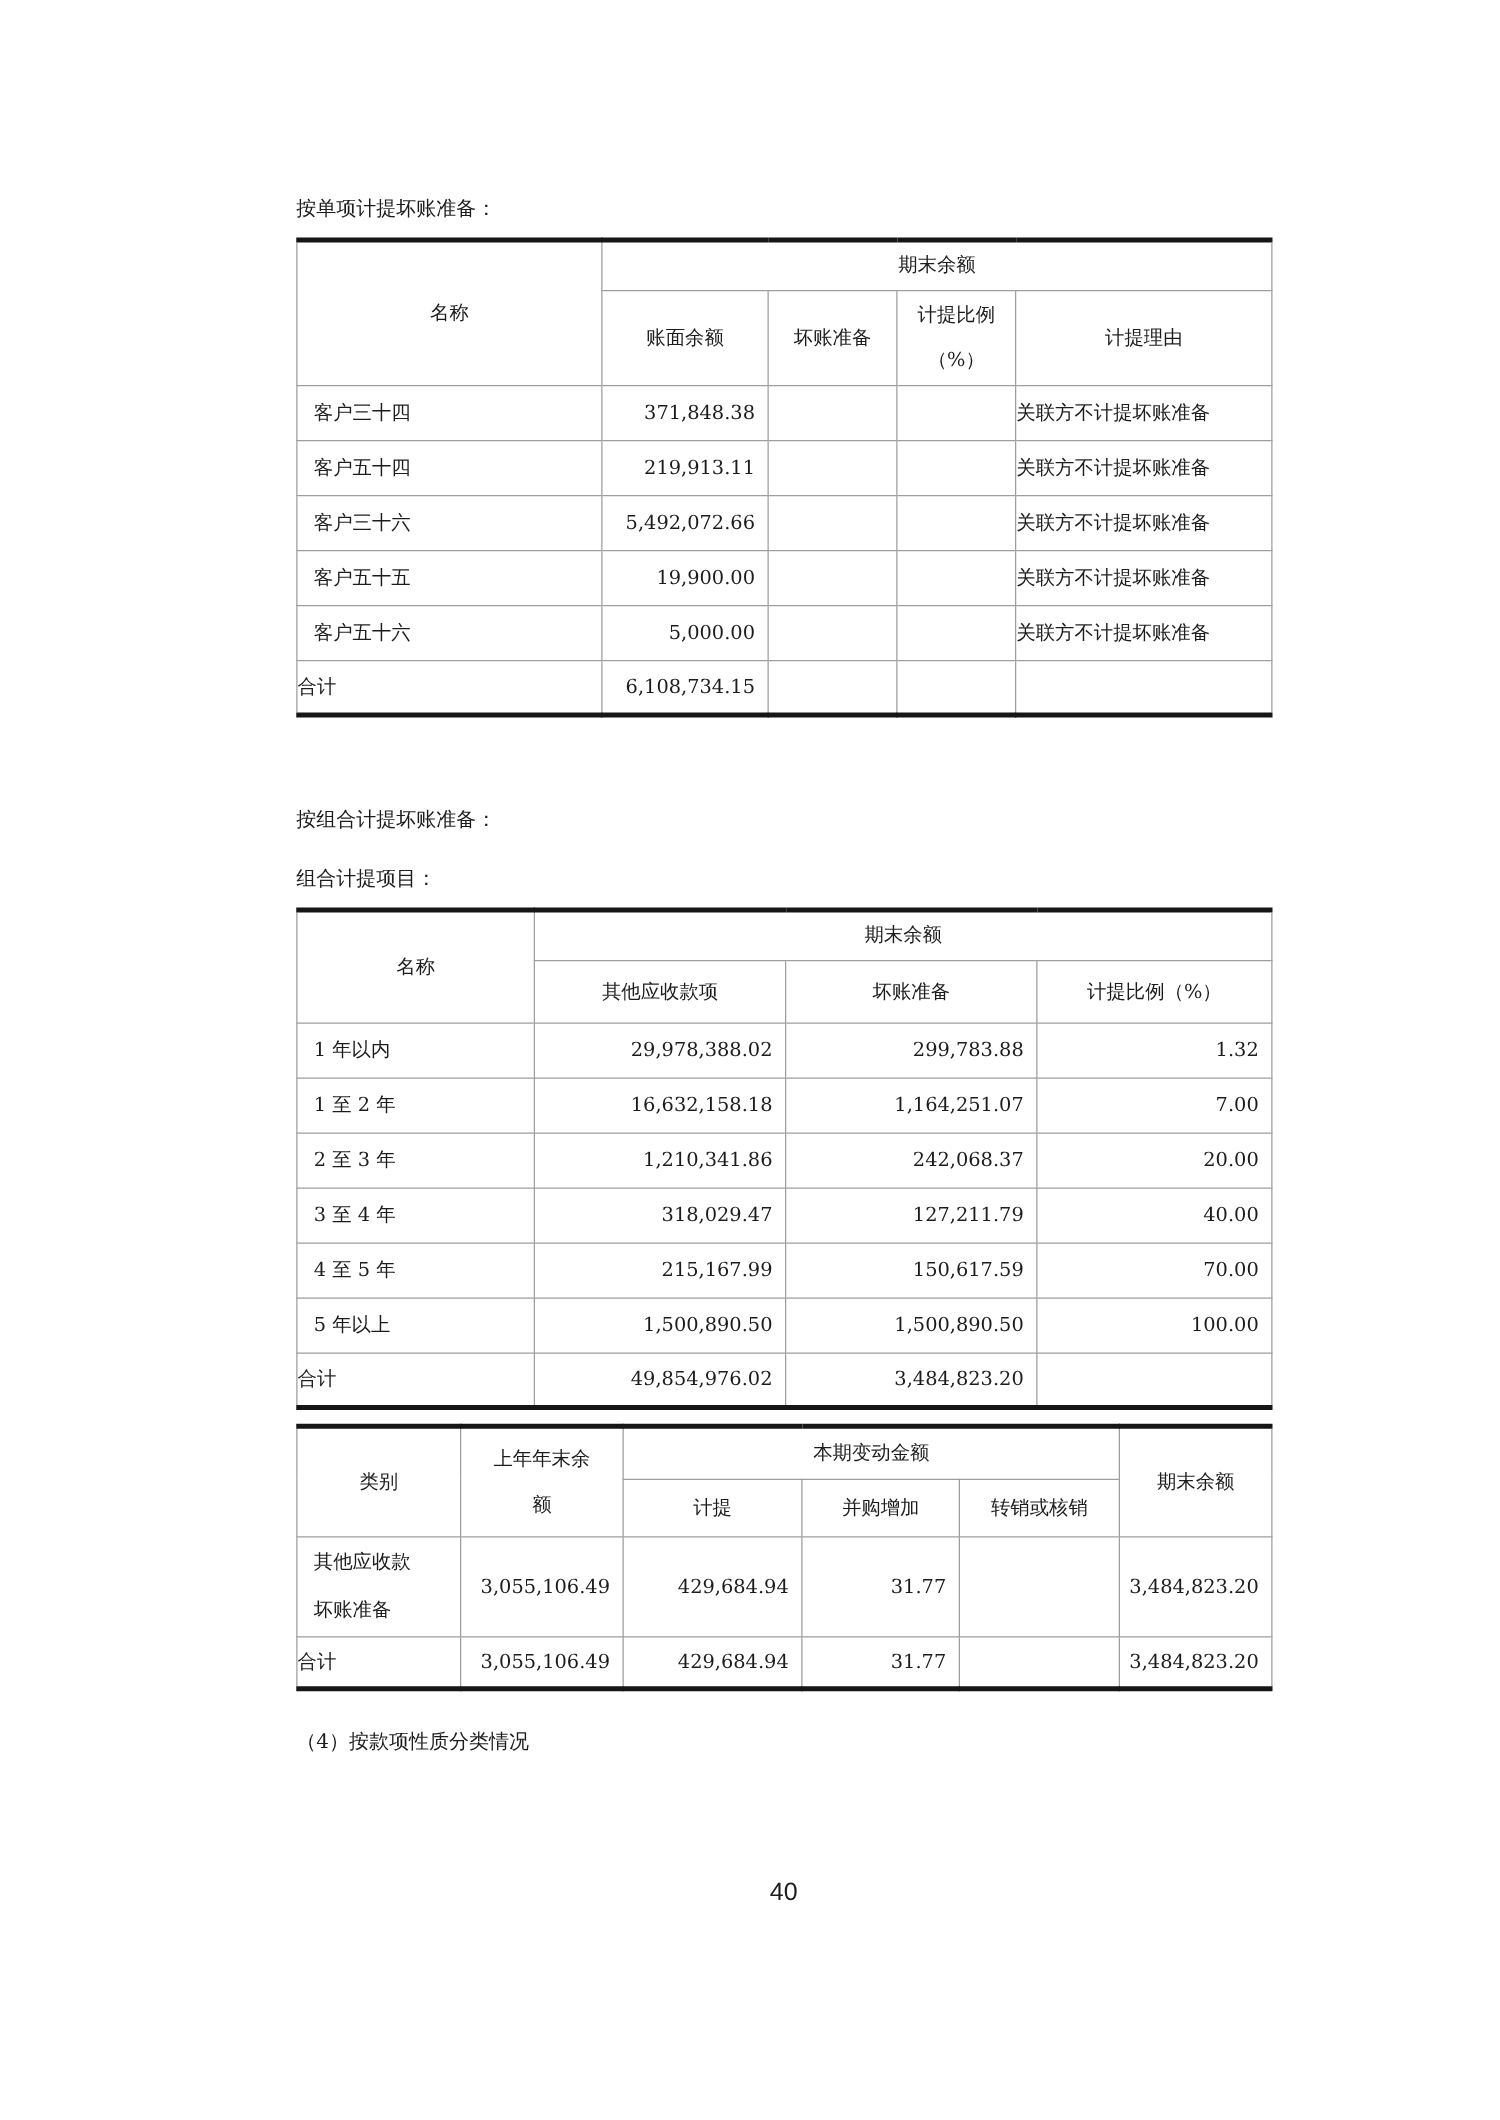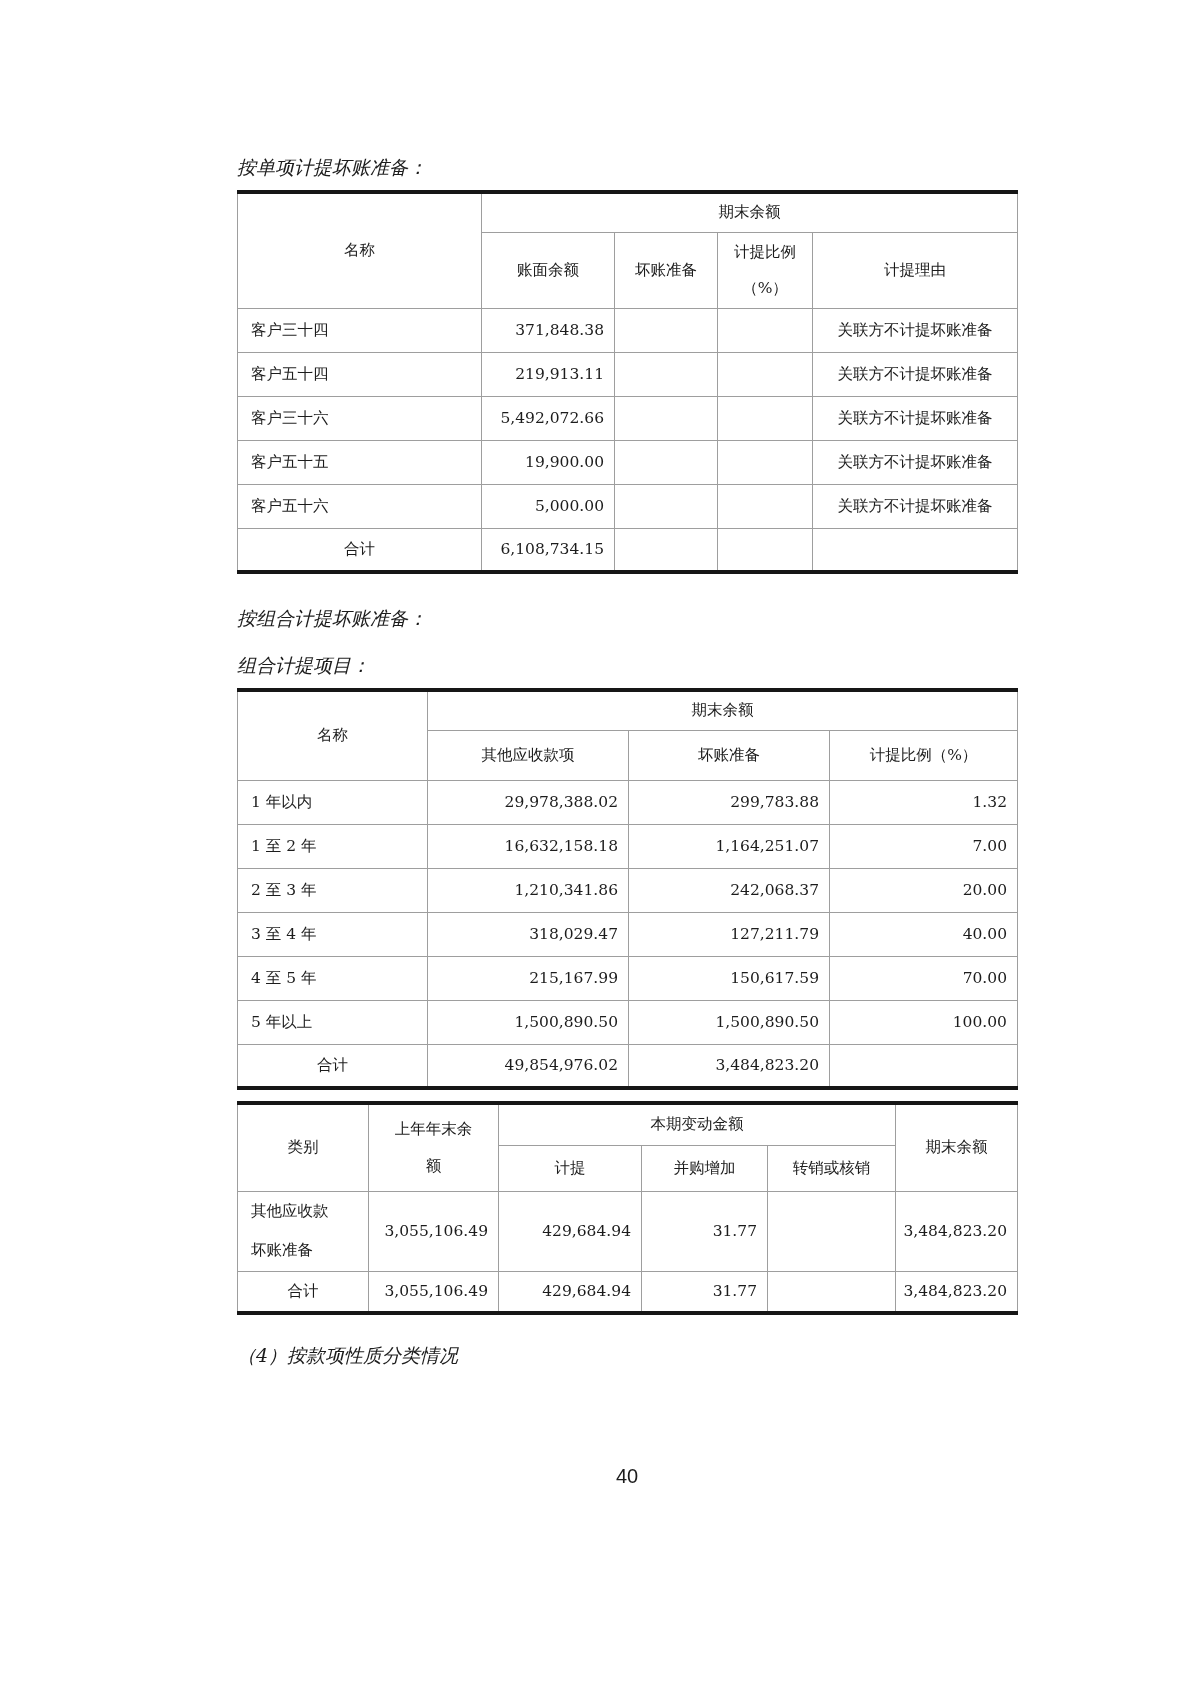--- a/index.html
+++ b/index.html
@@ -3,42 +3,42 @@
 <meta charset="utf-8">
 <style>
   html,body { margin:0; padding:0; }
   body {
     width:1200px; height:1696px; background:#ffffff; overflow:hidden;
     font-family:"DejaVu Serif","Liberation Serif",serif;
     color:#1c1c1c;
   }
   .content { padding:155px 180px 0 237px; }
   .sec-title {
-    font-size:19px; line-height:24px; white-space:nowrap;font-style:italic;
+    font-size:16px; line-height:24px; white-space:nowrap;
   }
   .t1-title { margin:0; }
-  .t2-title { margin-top:32px; }
+  .t2-title { margin-top:70px; }
   .t3-title { margin-top:23px; }
   .t4-title { margin-top:42px; }
   .t5-title { margin-top:28px; }
 
   table.doc-table {
     border-collapse:collapse; table-layout:fixed; width:780px;
     border-top:4px solid #161616; border-bottom:4px solid #161616;
     margin-top:11px;
   }
   .doc-table th, .doc-table td {
     border:1px solid #9e9e9e;
     font-weight:normal; font-size:15.5px; color:#1c1c1c;
     padding:0; vertical-align:middle; text-align:center;
     overflow:hidden;
   }
   .doc-table .num { text-align:right; padding-right:10px; }
   .doc-table .label { text-align:left; padding-left:13px; }
-  .doc-table .ctr { text-align:center; }
+  .doc-table .ctr { text-align:left; }
   .hdr-wrap2 { line-height:1.95; }
   .w5 { max-width:82px; margin:0 auto; line-height:2.35; }
   .w5l { max-width:82px; line-height:2.55; text-align:left; }
 
   
   .tbl1 tr.hr1 { height:40px; }
   .tbl1 tr.hr2 { height:76px; }
   .tbl1 tr.dr  { height:44px;margin-top:10px; }
   
   .tbl2 tr.hr1 { height:40px; }

